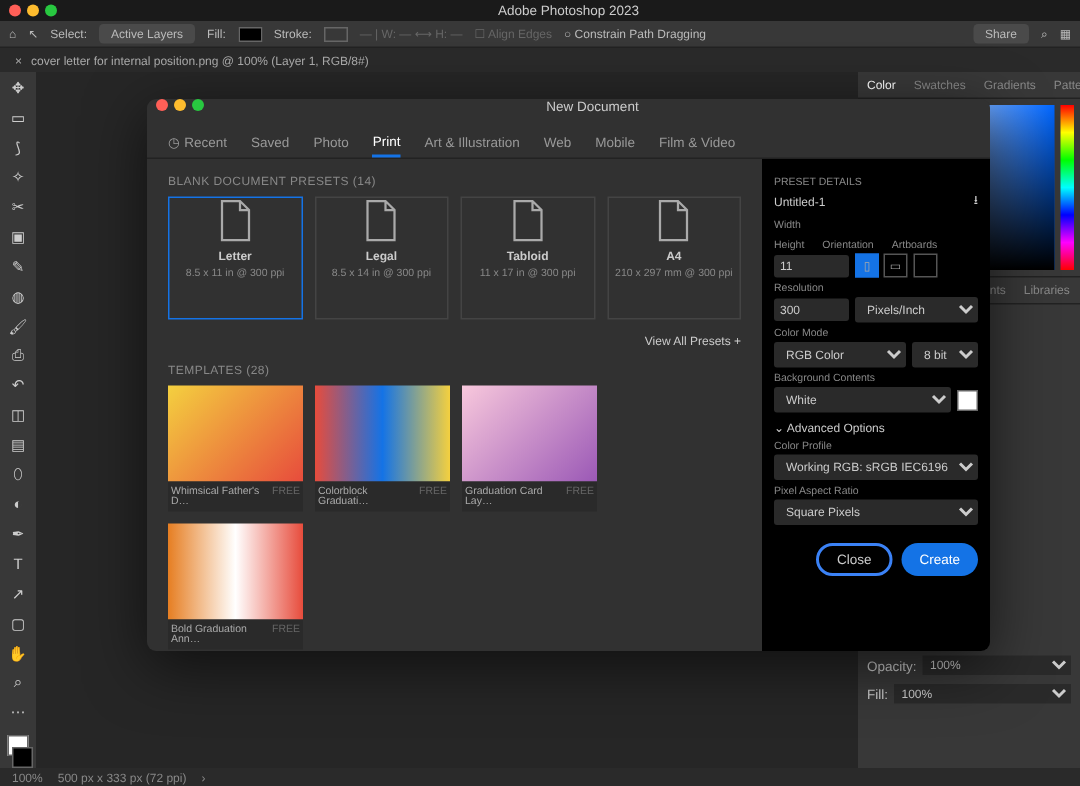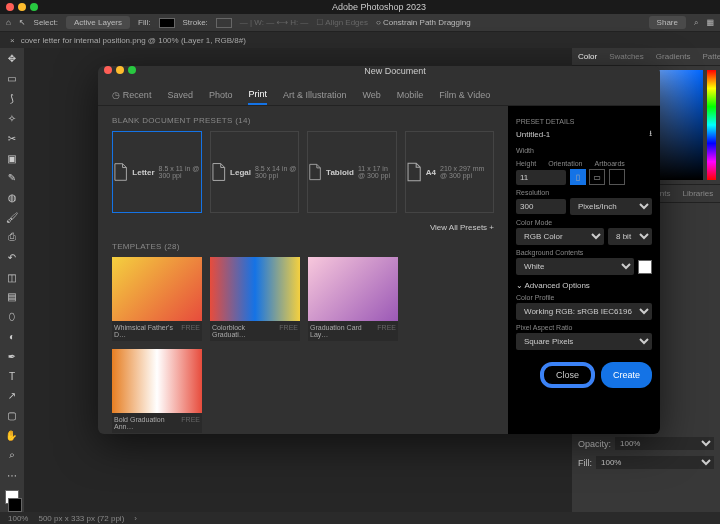--- a/index.html
+++ b/index.html
@@ -40,21 +40,21 @@
 .dtitle .traffic{margin-left:0}
 .dtitle .tt{flex:1;text-align:center}
 .dtabs{height:22px;display:flex;align-items:center;gap:16px;padding:0 14px;font-size:9px;color:#999;border-bottom:1px solid #222}
 .dtabs div{display:flex;align-items:center;gap:3px;height:100%}
 .dtabs .on{color:#fff;border-bottom:2px solid #1473e6}
 .dbody{flex:1;display:flex;overflow:hidden}
 .dleft{flex:1;padding:10px 14px;overflow:auto}
 .dright{width:152px;background:#000000;padding:8px;font-size:8px;color:#aaa;overflow:auto}
 .sect{font-size:8px;color:#888;margin-bottom:6px;letter-spacing:.3px}
 .presets{display:flex;gap:8px;margin-bottom:10px}
-.preset{width:90px;height:82px;border:1px solid #444;display:flex;flex-direction:row;align-items:center;justify-content:center;gap:4px;font-size:7px;color:#ccc}
+.preset{width:90px;height:82px;border:1px solid #444;display:flex;flex-direction:column;align-items:center;gap:4px;font-size:7px;color:#ccc}
 .preset.sel{border:1.5px solid #1473e6}
 .preset svg{stroke:#aaa;fill:none}
 .preset .pn{font-weight:600;font-size:8px}
 .preset .pd{color:#888}
 .viewall{text-align:right;font-size:8px;color:#ccc;margin:4px 0 10px}
 .templates{display:flex;gap:8px;flex-wrap:wrap}
 .tpl{width:90px}
 .tpl .thumb{height:64px;background:#555;display:flex;align-items:center;justify-content:center;font-size:16px;color:#333;overflow:hidden}
 .tpl .meta{display:flex;justify-content:space-between;font-size:7px;color:#aaa;padding:3px 2px;background:#2a2a2a}
 .tpl .meta .fr{color:#666}
@@ -64,21 +64,21 @@
 .dright input,.dright select{background:#2a2a2a;border:none;color:#ccc;font-size:8px;padding:3px 4px;border-radius:2px}
 .dright .num{width:50px}
 .dright select{flex:1}
 .orient{display:flex;gap:3px}
 .orient .ob{width:16px;height:16px;border:1px solid #555;display:flex;align-items:center;justify-content:center}
 .orient .ob.on{background:#1473e6;border-color:#1473e6}
 .swatch{width:14px;height:14px;background:#fff;border:1px solid #666}
 .adv{margin-top:6px;color:#ccc;font-size:8px}
 .buttons{display:flex;gap:6px;justify-content:flex-end;margin-top:12px}
 .buttons button{padding:4px 12px;border-radius:12px;font-size:9px;border:none}
-.buttons .close{background:transparent;border:4px solid #3b82f6;color:#ccc}
+.buttons .close{background:transparent;border:2px solid #3b82f6;color:#ccc}
 .buttons .create{background:#1473e6;color:#fff}
 </style>
 </head>
 <body>
 
 <div class="titlebar">
   <div class="traffic">
     <div class="dot red"></div>
     <div class="dot yellow"></div>
     <div class="dot green"></div>

